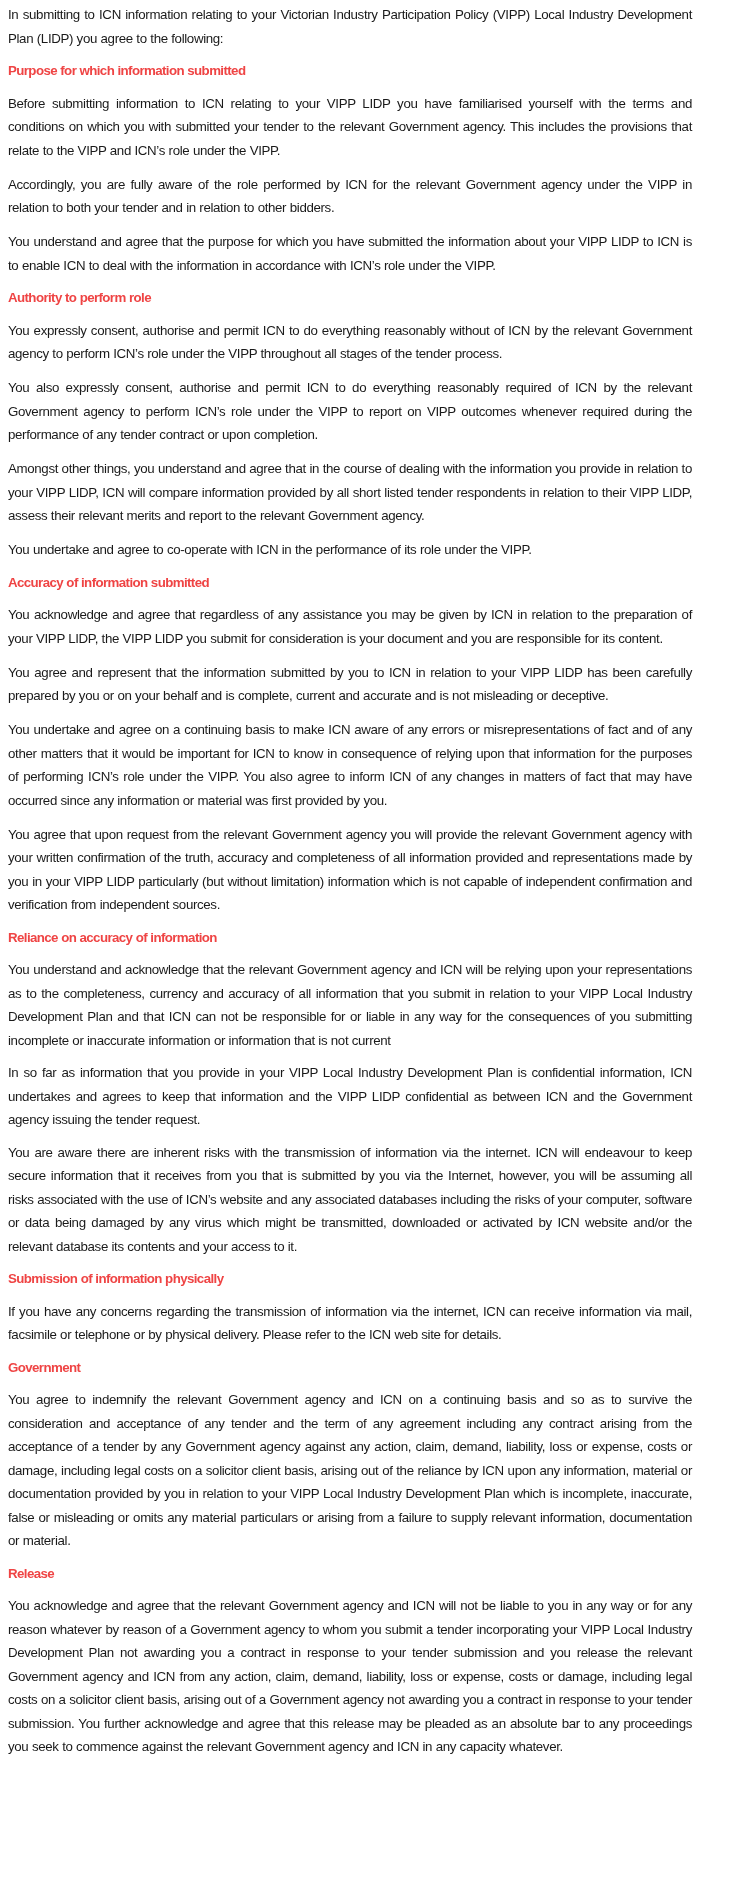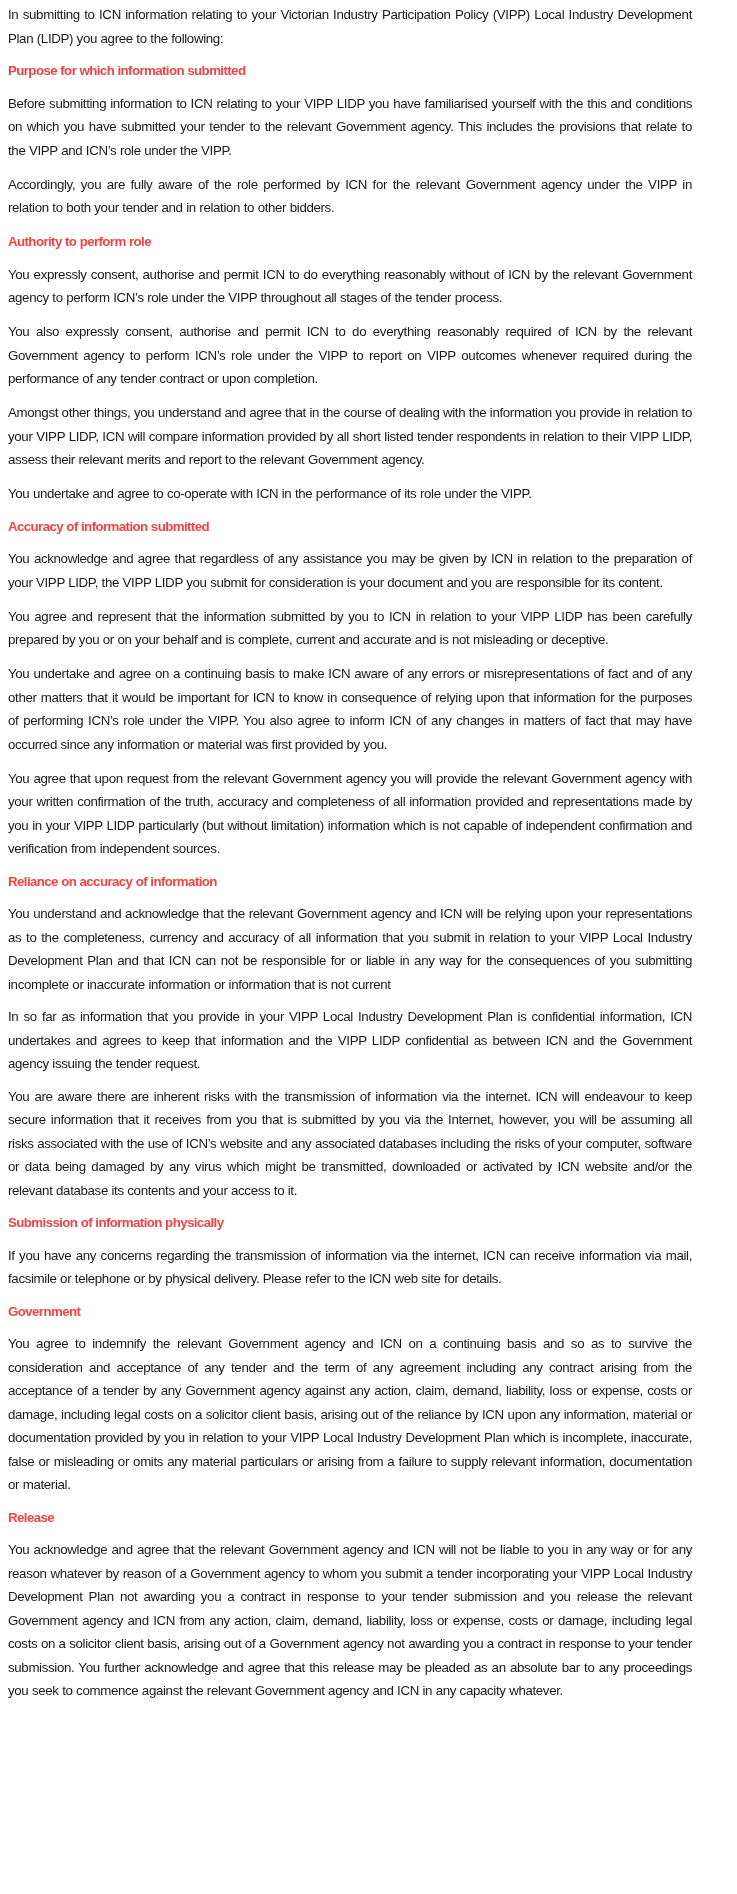--- a/index.html
+++ b/index.html
@@ -31,22 +31,23 @@
   .doc p.last-in-section { margin-bottom: 9px; }
 </style>
 </head>
 <body>
 
 <div class="doc">
   <p class="intro">In submitting to ICN information relating to your Victorian Industry Participation Policy (VIPP) Local Industry Development Plan (LIDP) you agree to the following:</p>
 
   <section>
     <h2>Purpose for which information submitted</h2>
-    <p>Before submitting information to ICN relating to your VIPP LIDP you have familiarised yourself with the this and conditions on which you have submitted your tender to the relevant Government agency. This includes the provisions that relate to the VIPP and ICN’s role under the VIPP.</p>
+    <p>Before submitting information to ICN relating to your VIPP LIDP you have familiarised yourself with the terms and conditions on which you with submitted your tender to the relevant Government agency. This includes the provisions that relate to the VIPP and ICN’s role under the VIPP.</p>
     <p>Accordingly, you are fully aware of the role performed by ICN for the relevant Government agency under the VIPP in relation to both your tender and in relation to other bidders.</p>
+    <p class="last-in-section">You understand and agree that the purpose for which you have submitted the information about your VIPP LIDP to ICN is to enable ICN to deal with the information in accordance with ICN’s role under the VIPP.</p>
   </section>
 
   <section>
     <h2>Authority to perform role</h2>
     <p>You expressly consent, authorise and permit ICN to do everything reasonably without of ICN by the relevant Government agency to perform ICN’s role under the VIPP throughout all stages of the tender process.</p>
     <p>You also expressly consent, authorise and permit ICN to do everything reasonably required of ICN by the relevant Government agency to perform ICN’s role under the VIPP to report on VIPP outcomes whenever required during the performance of any tender contract or upon completion.</p>
     <p>Amongst other things, you understand and agree that in the course of dealing with the information you provide in relation to your VIPP LIDP, ICN will compare information provided by all short listed tender respondents in relation to their VIPP LIDP, assess their relevant merits and report to the relevant Government agency.</p>
     <p class="last-in-section">You undertake and agree to co-operate with ICN in the performance of its role under the VIPP.</p>
   </section>
 

